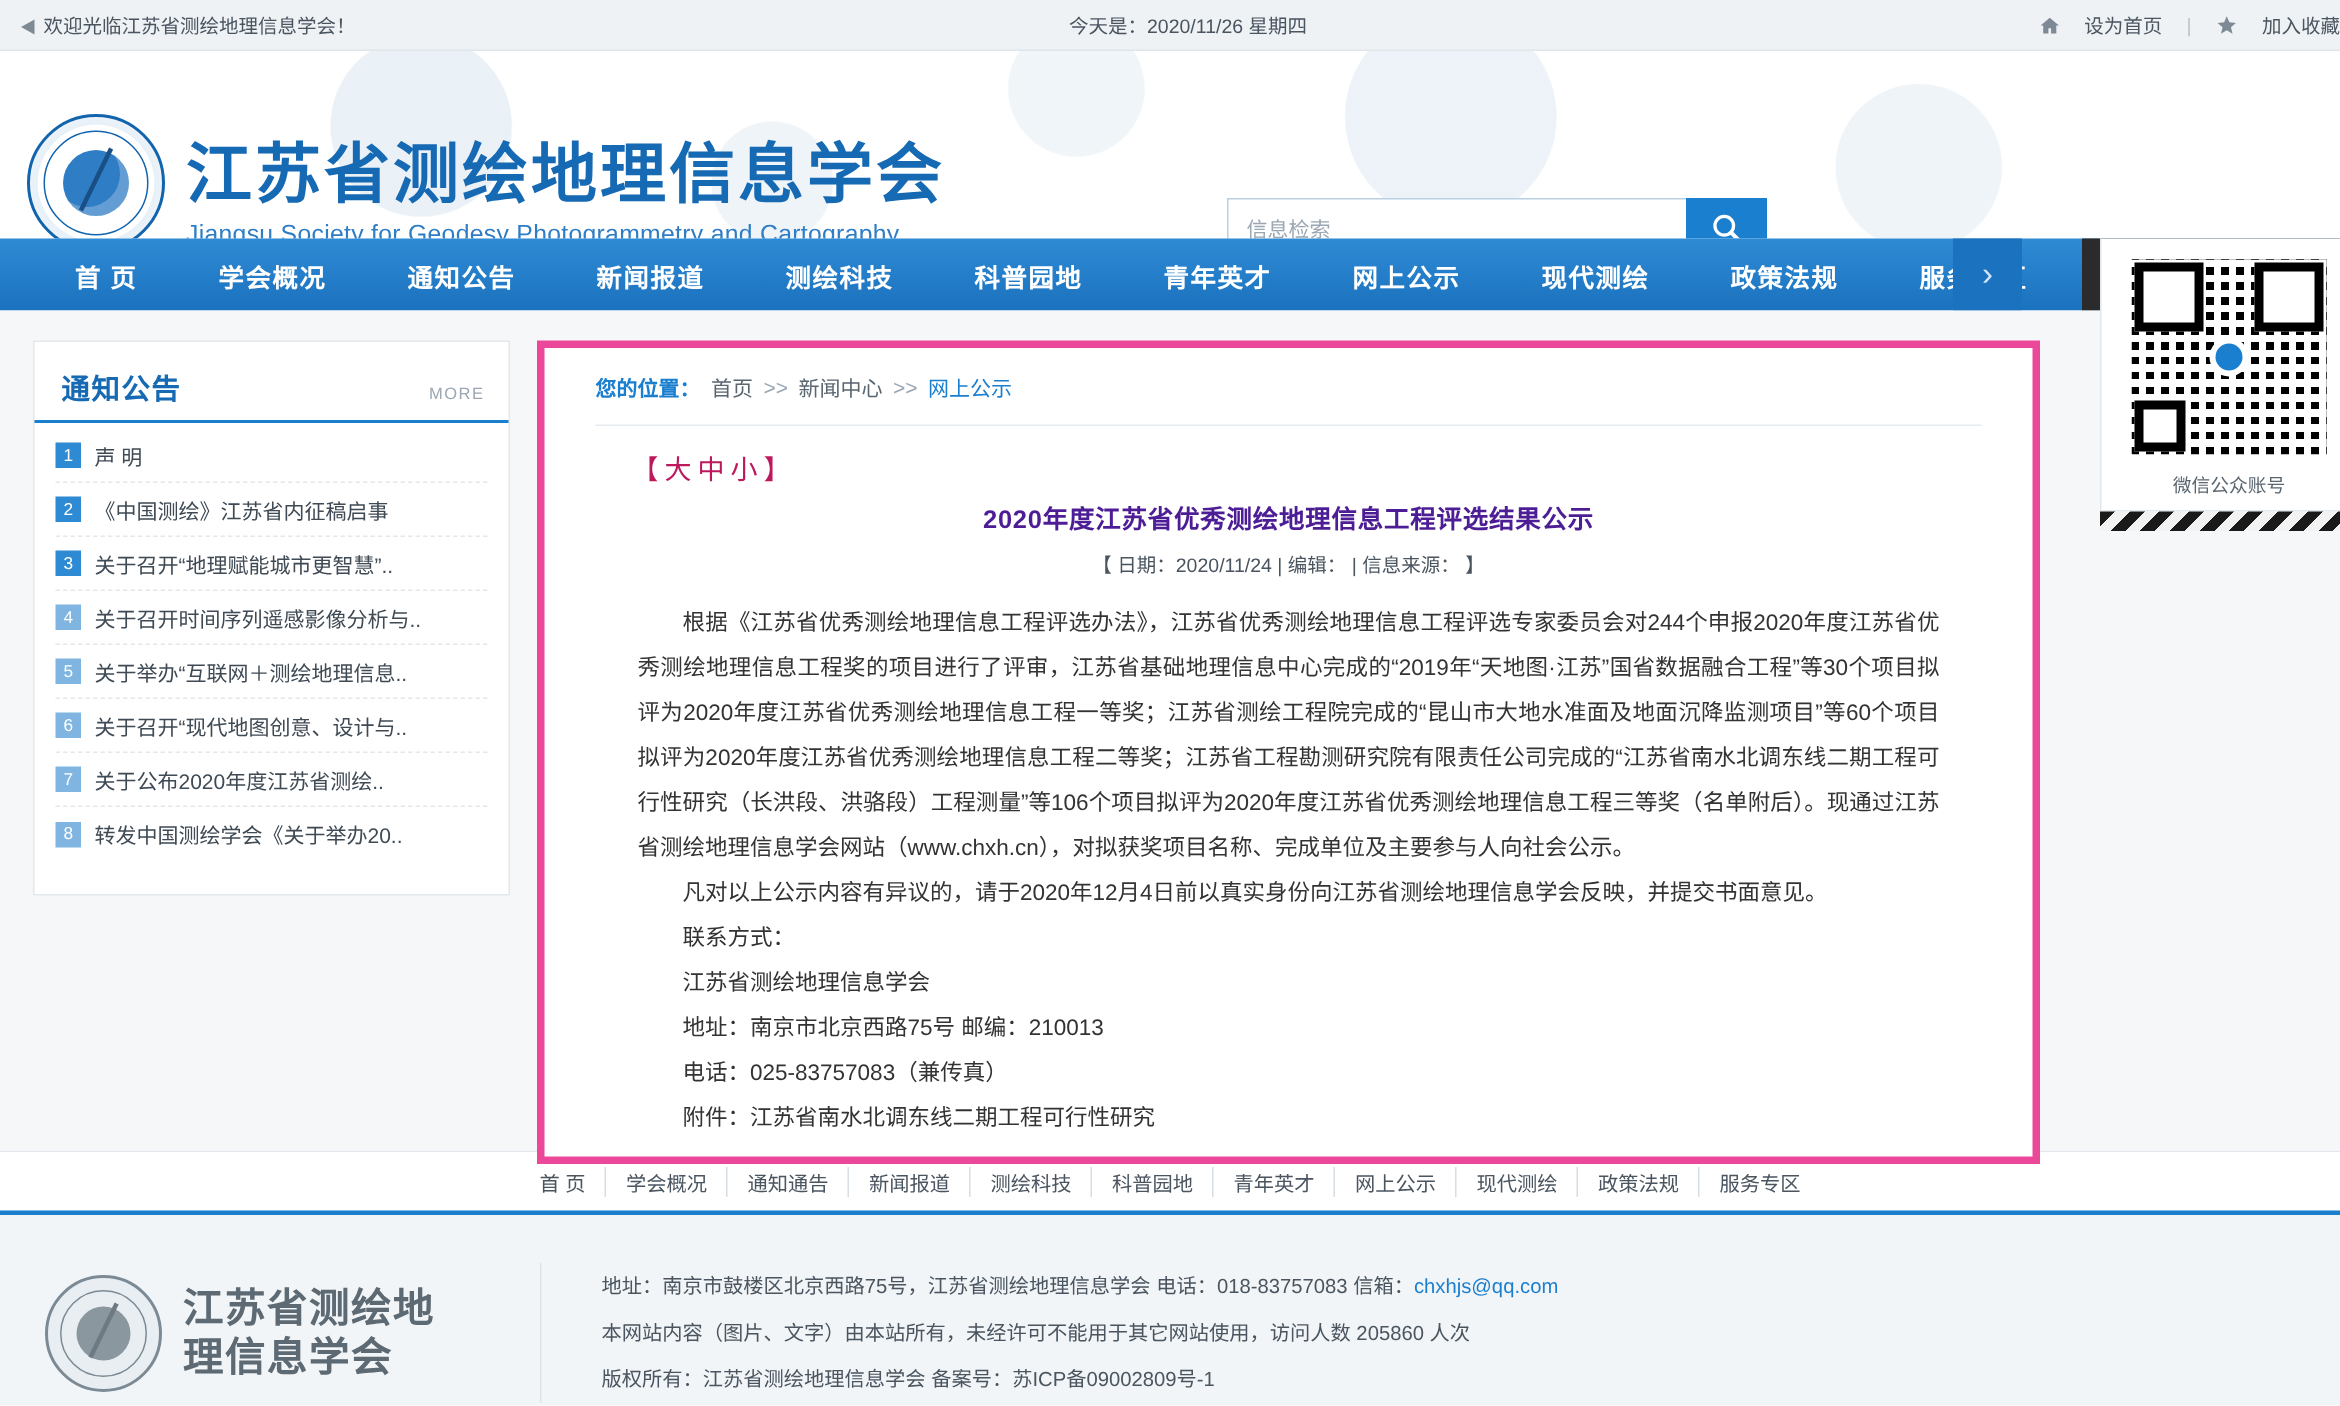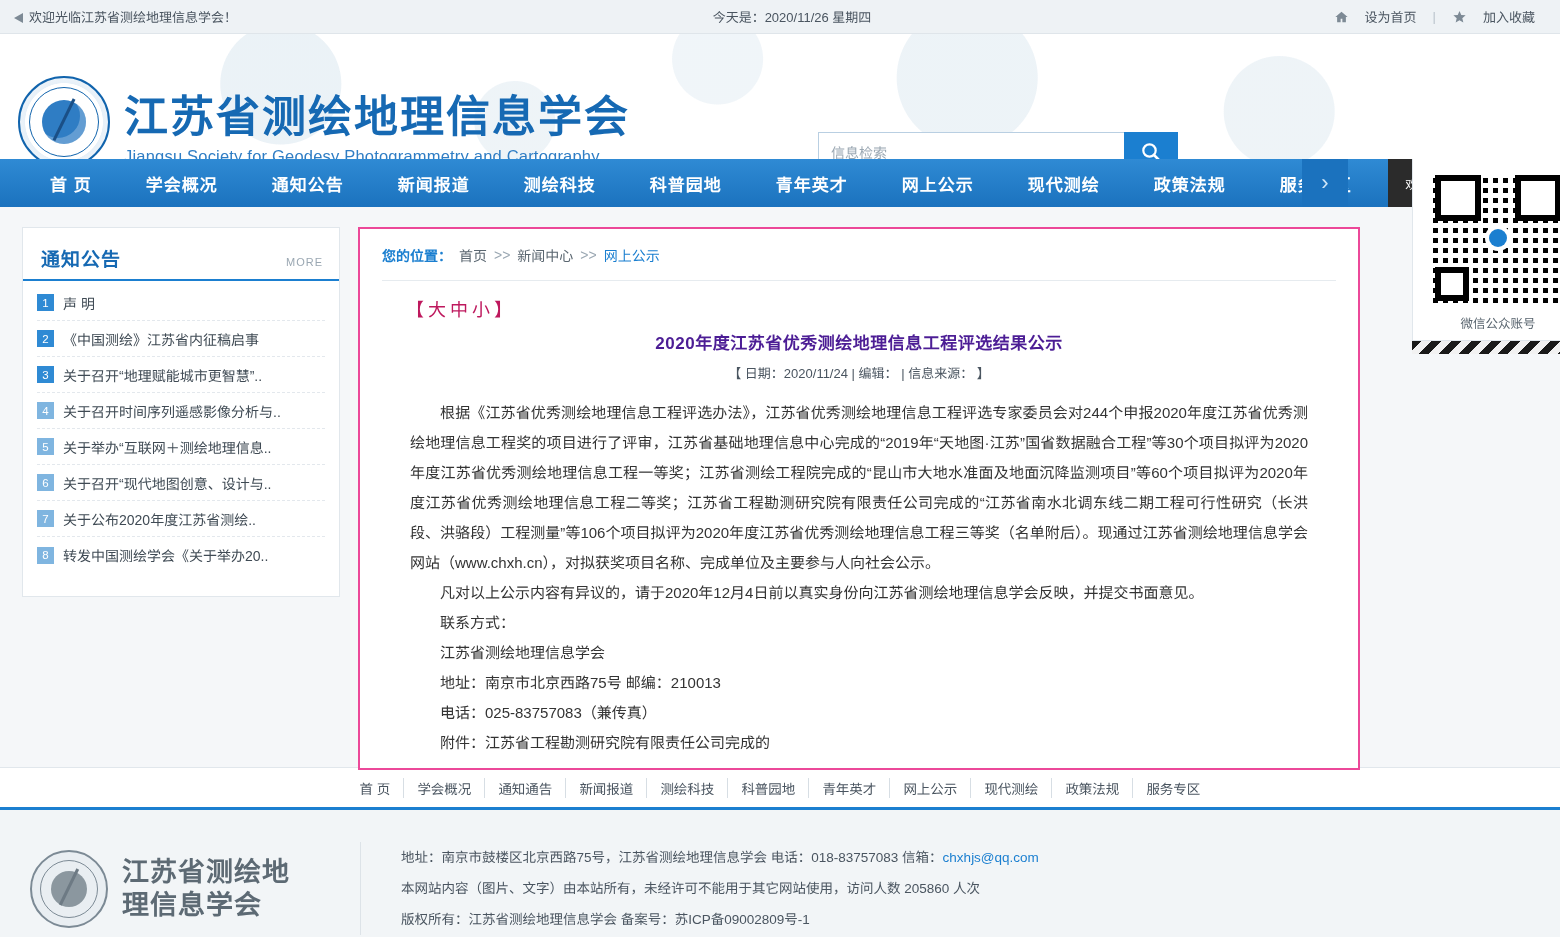--- a/index.html
+++ b/index.html
@@ -22,21 +22,21 @@
     position: relative;
   }
   .topbar .left { display: flex; align-items: center; padding-left: 14px; gap: 6px; }
   .topbar .center {
     position: absolute; left: 0; right: 0; text-align: center;
     pointer-events: none;
     padding-left: 24px;
   }
   .topbar .right {
     margin-left: auto; display: flex; align-items: center; gap: 16px;
-    padding-right: 25px;
+    padding-right: 0;
   }
   .topbar .right .sep { color: #b9c3cb; }
   .mini-icon { display: inline-block; width: 15px; height: 14px; position: relative; }
   .ico-speaker {
     width: 0; height: 0;
     border-top: 5px solid transparent; border-bottom: 5px solid transparent;
     border-right: 9px solid #7d8a95; margin-top: 2px;
   }
   .ico-home svg, .ico-star svg { display:block; }
   
@@ -152,22 +152,22 @@
   }
   .sidebar li .num {
     width: 17px; height: 17px; flex: none;
     display: flex; align-items: center; justify-content: center;
     font-size: 11.5px; color: #fff; background: #7fb5e0;
   }
   .sidebar li.hot .num { background: #2f8ad4; }
   .sidebar li .txt { white-space: nowrap; overflow: hidden; text-overflow: ellipsis; }
   
   .main {
-    flex: 1; background: #fff; border: 2px solid #ec4899; min-height: 500px;
-    padding: 0 22px;
+    flex: 1; background: #fff; border: 5px solid #ec4899; min-height: 500px;
+    padding: 0 34px;
   }
   .crumb {
     display: flex; align-items: center; gap: 7px;
     height: 52px; border-bottom: 1px solid #e6ebef;
     font-size: 14px; color: #5a6670;
   }
   .crumb .lbl { color: #1b7fd0; font-weight: bold; }
   .crumb .sep { color: #9aa7b2; }
   .crumb a { color: #5a6670; text-decoration: none; cursor: pointer; }
   .crumb .cur { color: #1b7fd0; }
@@ -184,21 +184,21 @@
   }
   .art-body {
     font-size: 15px; line-height: 30px; color: #333; padding: 0 28px 10px 28px;
     text-align: justify;
   }
   .art-body p { margin: 0; }
   .art-body p.indent { text-indent: 2em; }
   .contact p { margin: 0; text-indent: 2em; }
   
   .rail {
-    position: absolute; right: 0; top: -48px; width: 172px; padding-left: 24px;
+    position: absolute; right: 12px; top: -48px; width: 172px; padding-left: 24px;
   }
   .qr-panel {
     background: #fff; border: 1px solid #e1e7ec; border-top: none;
     padding: 14px 0 8px 0; text-align: center; width: 172px;
   }
   .qr {
     width: 130px; height: 130px; margin: 0 auto;
     background:
       repeating-linear-gradient(90deg,#000 0 5px,#fff 5px 10px),
       repeating-linear-gradient(0deg,#000 0 5px,#fff 5px 10px);
@@ -384,21 +384,21 @@
       <div class="art-meta">【 日期：2020/11/24 | 编辑： | 信息来源： 】</div>
 
       <div class="art-body">
         <p class="indent">根据《江苏省优秀测绘地理信息工程评选办法》，江苏省优秀测绘地理信息工程评选专家委员会对244个申报2020年度江苏省优秀测绘地理信息工程奖的项目进行了评审，江苏省基础地理信息中心完成的“2019年“天地图·江苏”国省数据融合工程”等30个项目拟评为2020年度江苏省优秀测绘地理信息工程一等奖；江苏省测绘工程院完成的“昆山市大地水准面及地面沉降监测项目”等60个项目拟评为2020年度江苏省优秀测绘地理信息工程二等奖；江苏省工程勘测研究院有限责任公司完成的“江苏省南水北调东线二期工程可行性研究（长洪段、洪骆段）工程测量”等106个项目拟评为2020年度江苏省优秀测绘地理信息工程三等奖（名单附后）。现通过江苏省测绘地理信息学会网站（www.chxh.cn），对拟获奖项目名称、完成单位及主要参与人向社会公示。</p>
         <p class="indent">凡对以上公示内容有异议的，请于2020年12月4日前以真实身份向江苏省测绘地理信息学会反映，并提交书面意见。</p>
         <div class="contact">
           <p>联系方式：</p>
           <p>江苏省测绘地理信息学会</p>
           <p>地址：南京市北京西路75号 邮编：210013</p>
           <p>电话：025-83757083（兼传真）</p>
-          <p>附件：江苏省工程勘测研究院有限责任公司完成的</p>
+          <p>附件：江苏省南水北调东线二期工程可行性研究</p>
         </div>
       </div>
     </div>
 
     <div class="rail">
       <div class="qr-panel">
         <div class="qr">
           <span class="c3"></span>
           <span class="mid">
               <i></i>

